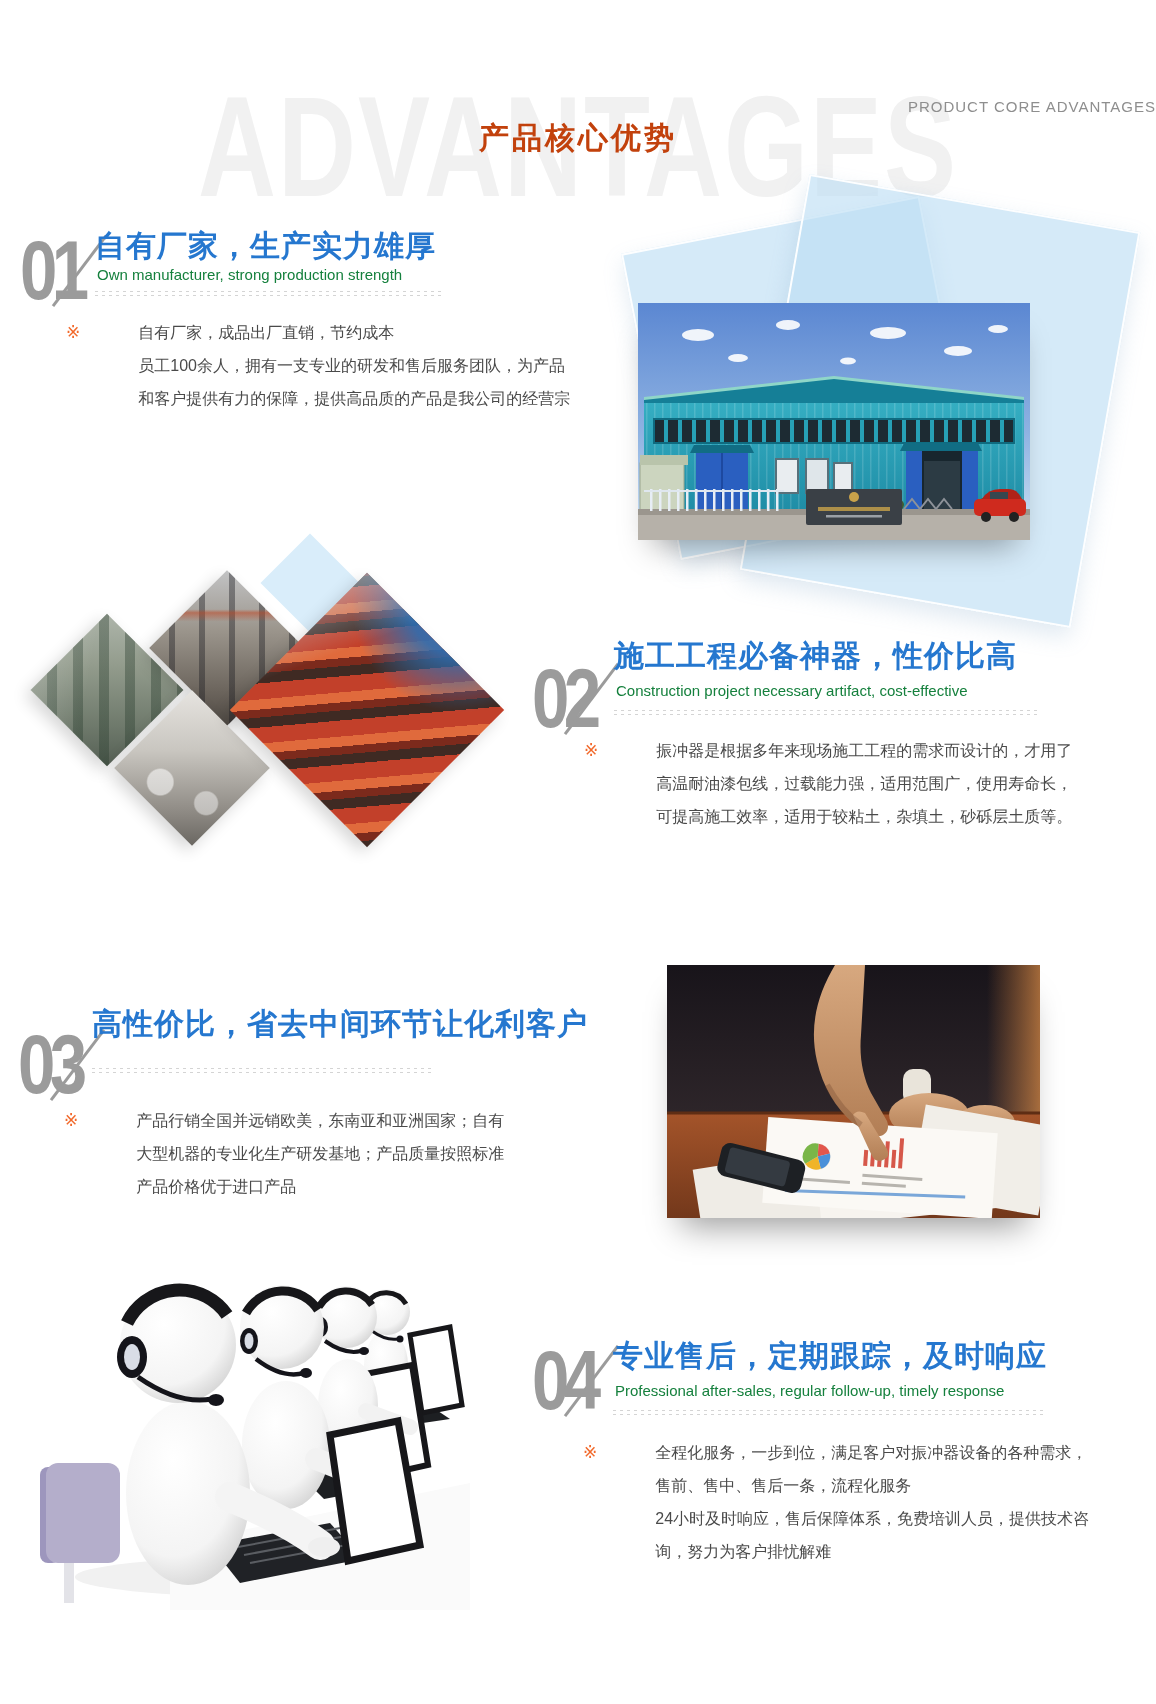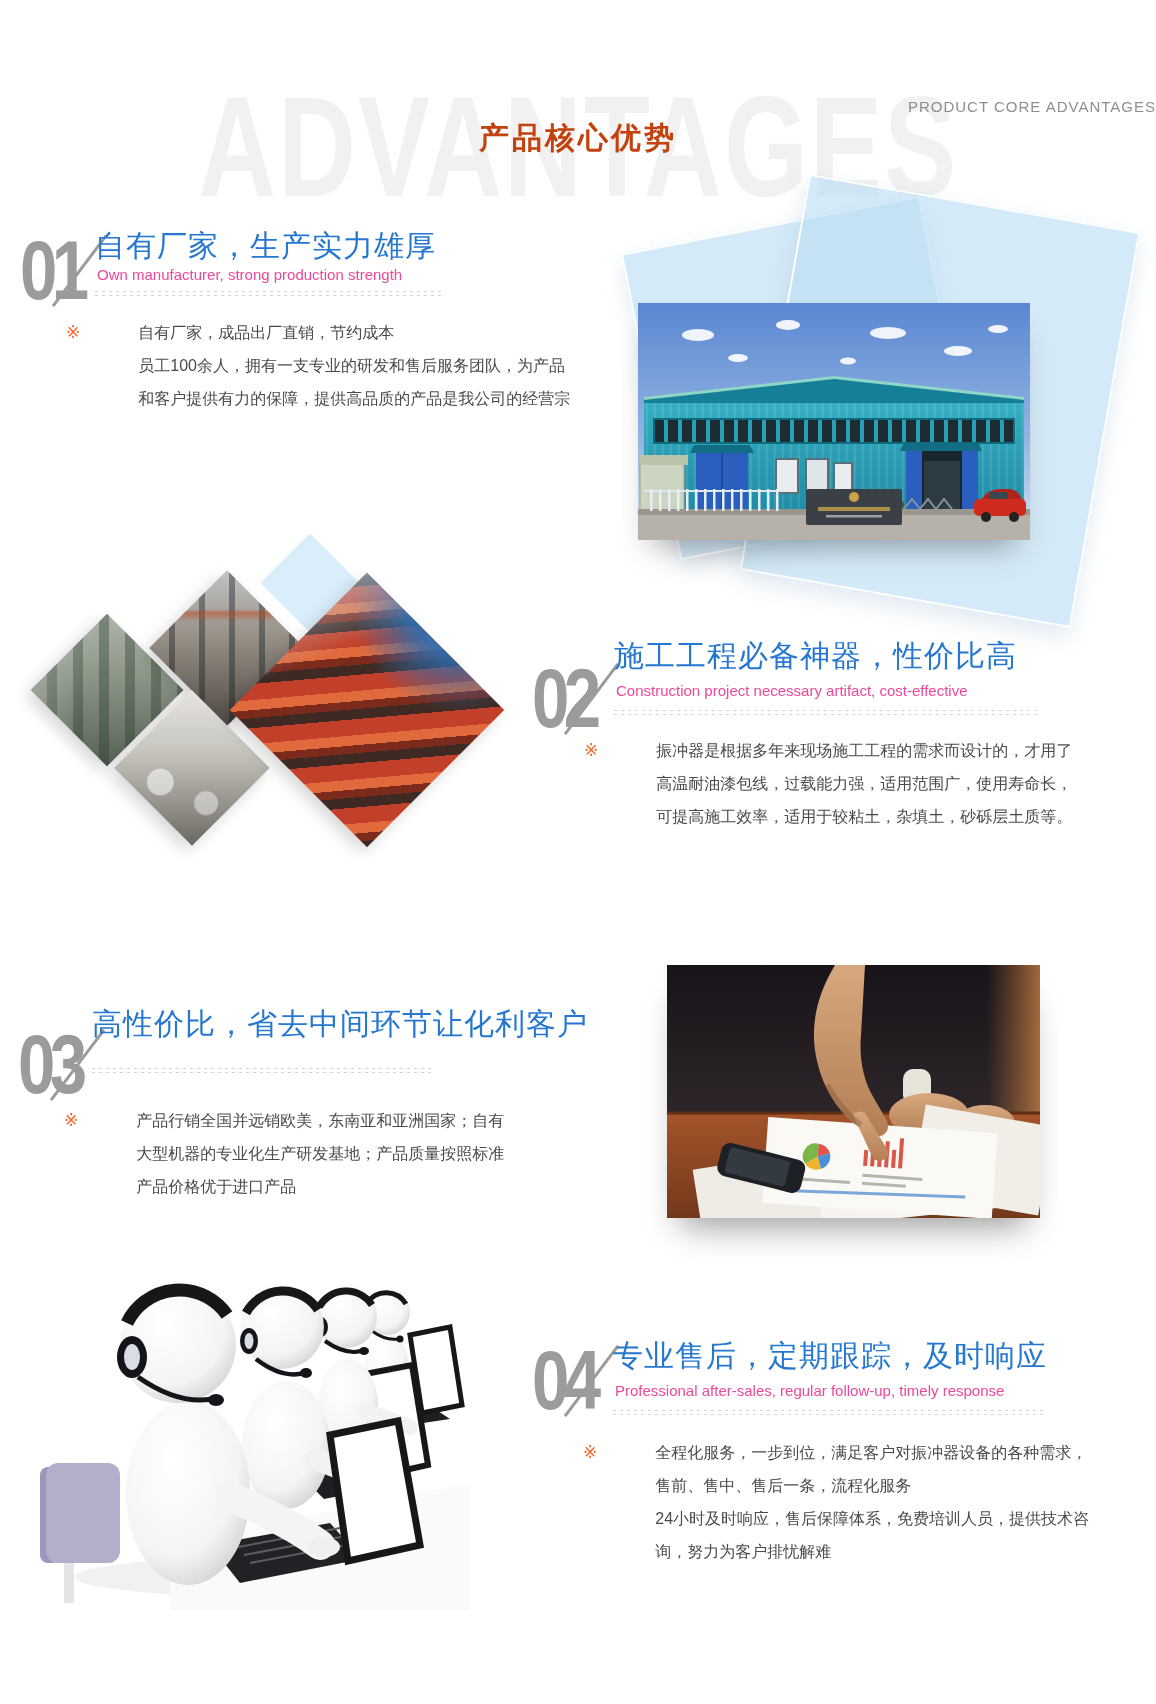--- a/index.html
+++ b/index.html
@@ -29,24 +29,24 @@
   .sec-num { position:absolute; z-index:2; width:92px; height:92px; }
   .sec-num .digits {
     display:inline-block; font-size:84px; line-height:80px; font-weight:bold;
     color:#9b9b9b; letter-spacing:-7px; transform:scaleX(.8); transform-origin:left top;
   }
   .sec-num .slash {
     position:absolute; left:58px; top:-3px; width:3px; height:88px;
     background:#9b9b9b; transform:rotate(37deg);
   }
   .sec-title {
-    position:absolute; z-index:2; font-size:30px; font-weight:normal;
+    position:absolute; z-index:2; font-size:30px; font-weight:bold;
     color:#2577cf; letter-spacing:1px; white-space:nowrap;
   }
-  .sec-sub { position:absolute; z-index:2; font-size:15px; color:#ec4899; white-space:nowrap; }
+  .sec-sub { position:absolute; z-index:2; font-size:15px; color:#15803d; white-space:nowrap; }
   .dots {
     position:absolute; z-index:2; height:5px;
     background:
       repeating-linear-gradient(90deg,#d4d4d4 0 3px,transparent 3px 7px) left top/100% 1px no-repeat,
       repeating-linear-gradient(90deg,#d4d4d4 0 3px,transparent 3px 7px) left bottom/100% 1px no-repeat;
   }
   .body-block { position:absolute; z-index:2; display:flex; gap:14px; }
   .body-block .marker { color:#f26a2c; font-size:17px; line-height:33px; flex:0 0 auto; }
   .body-block .lines { font-size:16px; line-height:33px; color:#4a4a4a; }
   .body-block .lines div { white-space:nowrap;margin-left:44px; }

